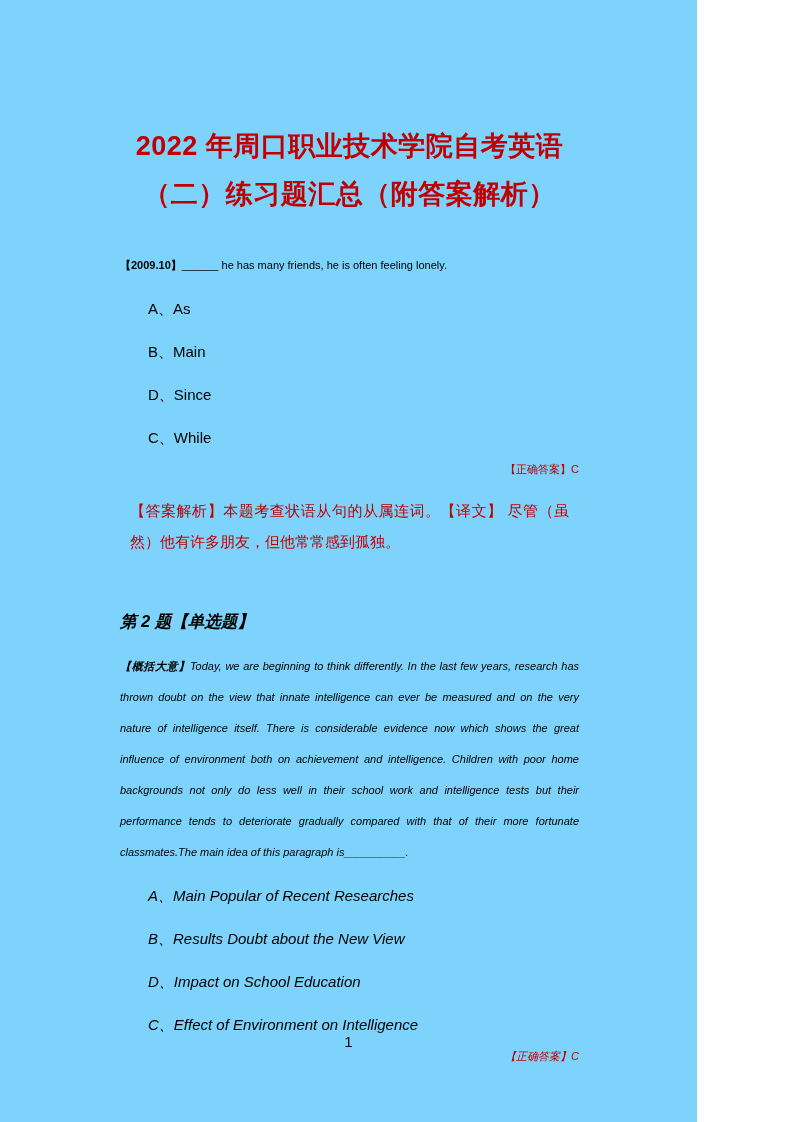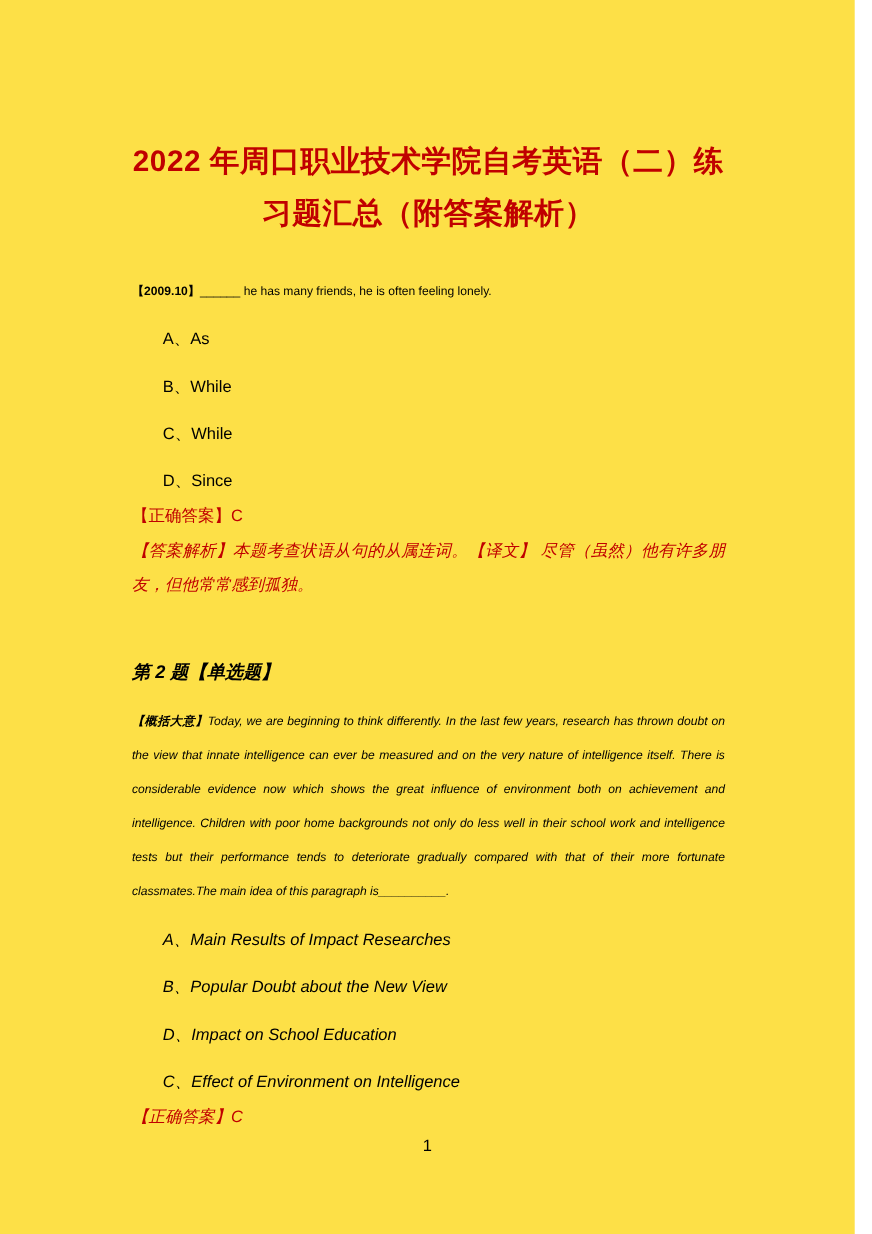--- a/index.html
+++ b/index.html
@@ -8,24 +8,24 @@
     background: #ffffff;
   }
   body {
     width: 793px;
     height: 1122px;
     font-family: "Liberation Sans", "DejaVu Sans", sans-serif;
     color: #000000;
   }
   .page {
     position: relative;
-    width: 777px;
+    width: 697px;
     height: 1122px;
     box-sizing: border-box;
-    background: #fde047;
+    background: #7dd3fc;
     padding: 122px 118px 0 120px;
     overflow: hidden;
   }
   .doc-title {
     color: #c00000;
     font-size: 27px;
     font-weight: 700;
     text-align: center;
     line-height: 48px;
     margin: 0 0 32px 0;
@@ -59,31 +59,31 @@
     padding: 0;
   }
   .option {
     font-size: 15px;
     line-height: 31px;
     list-style: none;
     margin-top: 12px;
   }
   .answer-line {
     color: #c00000;
-    font-size: 15px;
+    font-size: 11px;
     line-height: 31px;
     margin: 1px 0 0 0;
+    text-align: right;
   }
   .analysis {
     color: #c00000;
     font-size: 15px;
     line-height: 31px;
-    margin: 0;
+    margin: 10px;
     text-align: justify;
-    font-style: italic;
   }
   .page-number {
     position: absolute;
     bottom: 72px;
     left: 0;
     width: 100%;
     text-align: center;
     font-size: 15px;
     color: #000000;
   }
@@ -94,38 +94,38 @@
 <div class="page">
 
   <h1 class="doc-title">2022 年周口职业技术学院自考英语（二）练习题汇总（附答案解析）</h1>
 
   <section class="q-section">
 
     <p class="q-stem"><span class="stem-prefix">【2009.10】</span><span>______ he has many friends, he is often feeling lonely.</span></p>
 
     <ul class="options">
       <li class="option">A、As</li>
-      <li class="option">B、While</li>
+      <li class="option">B、Main</li>
+      <li class="option">D、Since</li>
       <li class="option">C、While</li>
-      <li class="option">D、Since</li>
     </ul>
 
     <p class="answer-line"><span>【正确答案】</span><span>C</span></p>
 
     <p class="analysis">【答案解析】本题考查状语从句的从属连词。【译文】 尽管（虽然）他有许多朋友，但他常常感到孤独。</p>
   </section>
 
   <section class="q-section second">
     <h2 class="q-heading">第 2 题【单选题】</h2>
 
     <p class="q-stem"><span class="stem-prefix">【概括大意】</span><span>Today, we are beginning to think differently. In the last few years, research has thrown doubt on the view that innate intelligence can ever be measured and on the very nature of intelligence itself. There is considerable evidence now which shows the great influence of environment both on achievement and intelligence. Children with poor home backgrounds not only do less well in their school work and intelligence tests but their performance tends to deteriorate gradually compared with that of their more fortunate classmates.The main idea of this paragraph is__________.</span></p>
 
     <ul class="options">
-      <li class="option">A、Main Results of Impact Researches</li>
-      <li class="option">B、Popular Doubt about the New View</li>
+      <li class="option">A、Main Popular of Recent Researches</li>
+      <li class="option">B、Results Doubt about the New View</li>
       <li class="option">D、Impact on School Education</li>
       <li class="option">C、Effect of Environment on Intelligence</li>
     </ul>
 
     <p class="answer-line"><span>【正确答案】</span><span>C</span></p>
   </section>
 
   <div class="page-number">1</div>
 
 </div>

